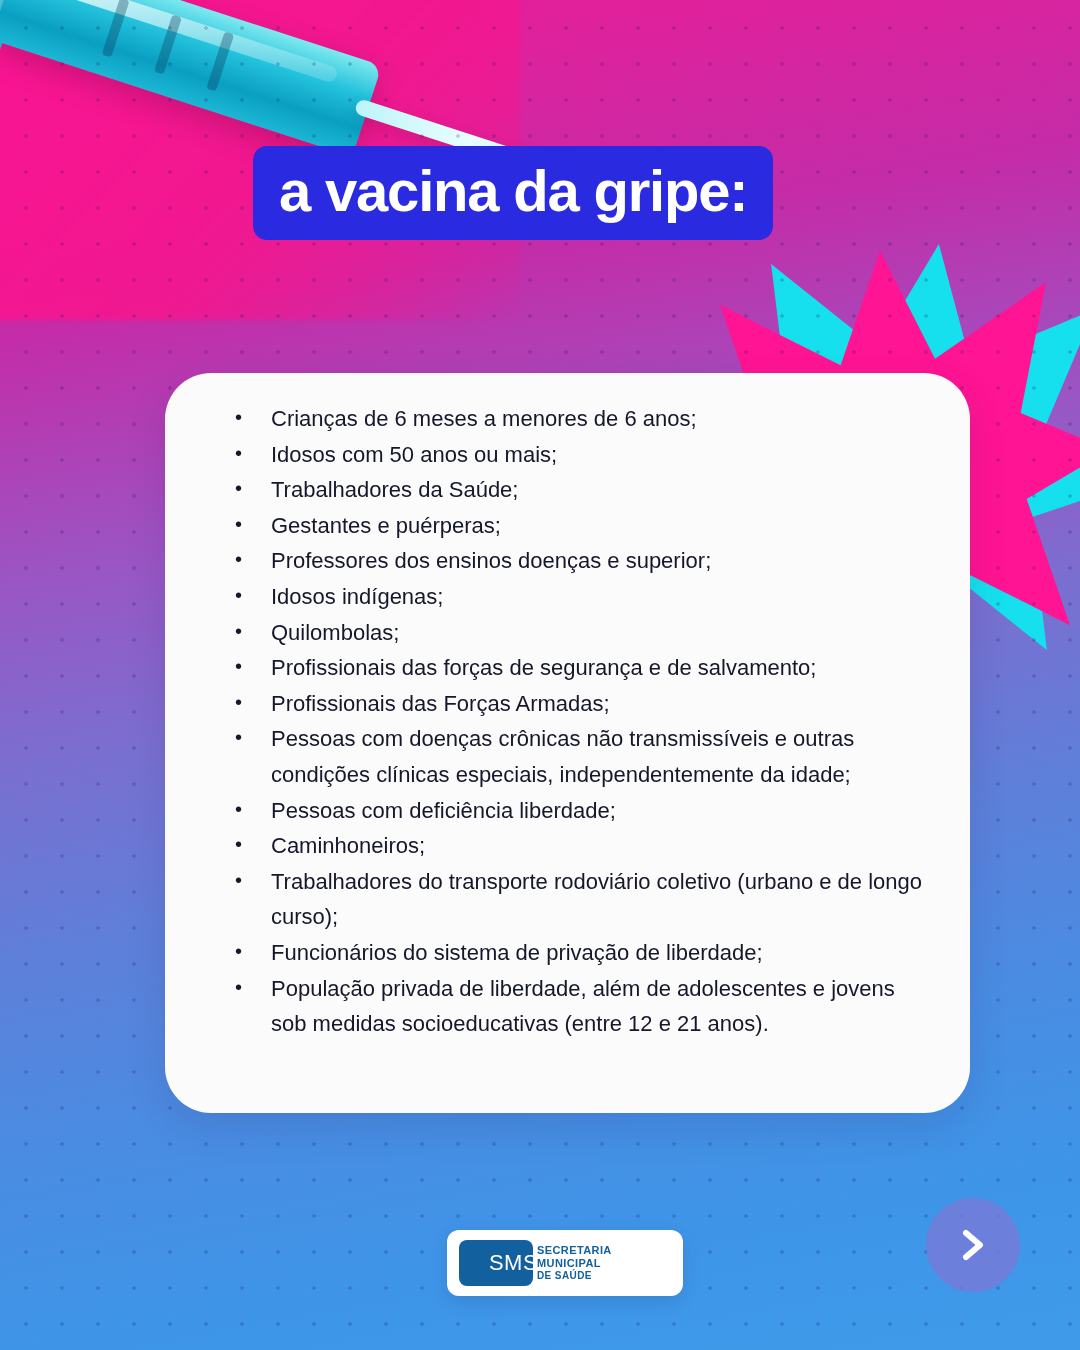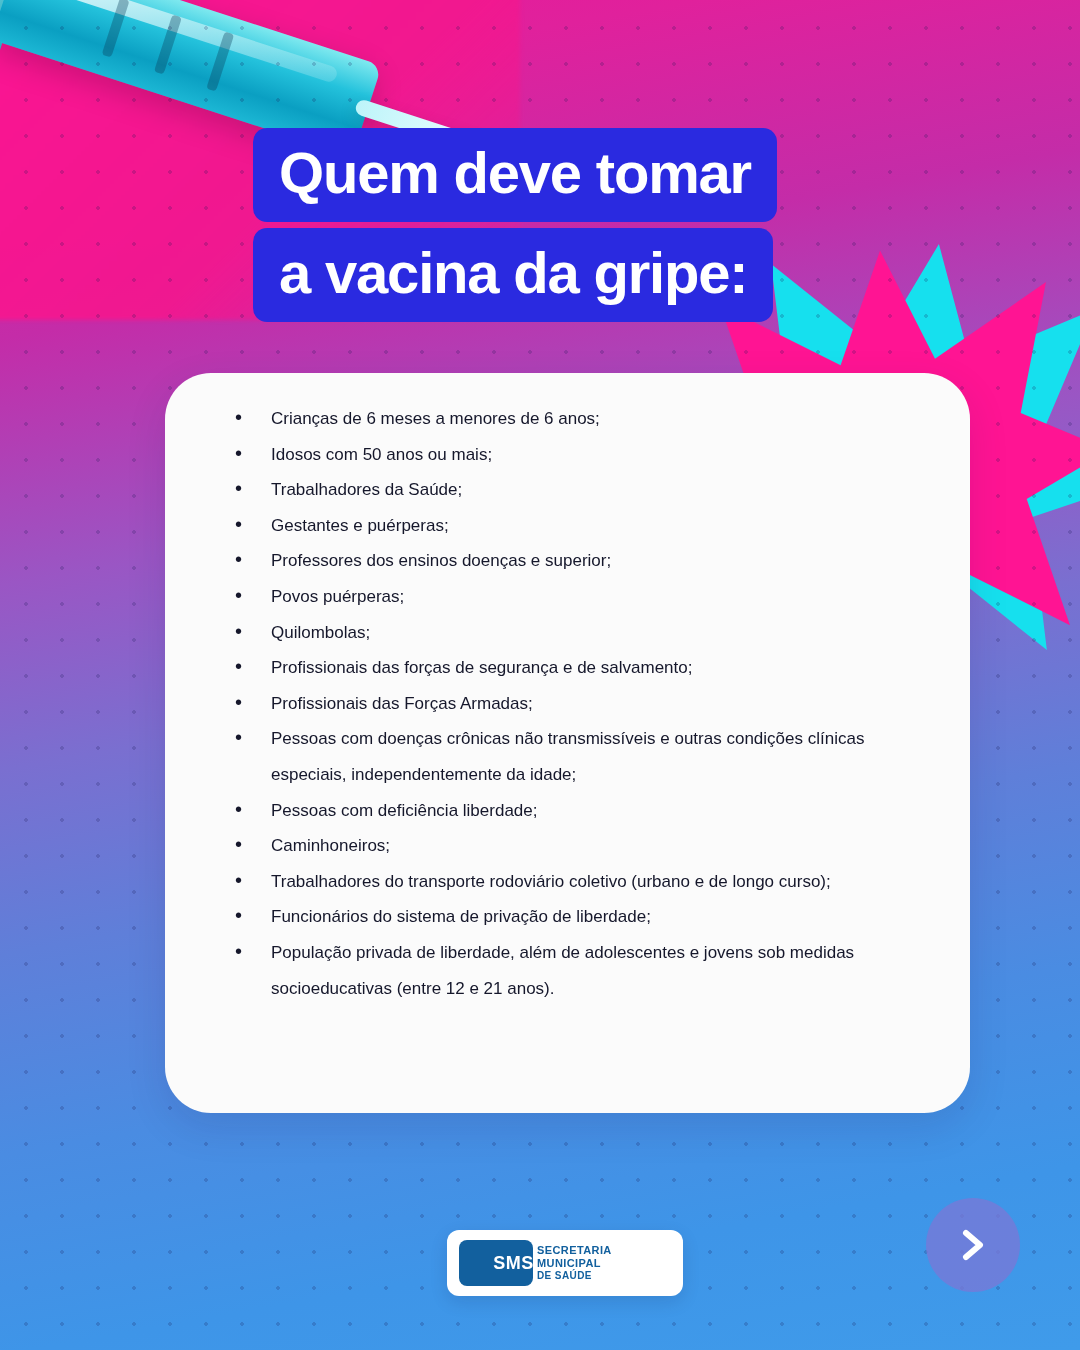--- a/index.html
+++ b/index.html
@@ -124,21 +124,21 @@
     background:#fbfbfb;
     border-radius:46px;
     z-index:4;
     padding:28px 34px 26px 34px;
     box-shadow:0 14px 40px rgba(30,20,80,.12);
   }
   ul.list{ list-style:none; }
   ul.list li{
     position:relative;
     color:#15172b;
-    font-size:17px;
+    font-size:22px;
     line-height:35.6px;
     padding-left:72px;
     margin:0;
     font-weight:400;
   }
   ul.list li:before{
     content:"•";
     position:absolute;
     left:36px; top:-1px;
     font-size:20px;
@@ -154,22 +154,22 @@
     display:flex; align-items:center;
     padding:9px 12px;
     z-index:5;
     box-shadow:0 6px 18px rgba(20,20,60,.12);
   }
   .logo .mark{
     width:74px; height:46px;
     background:#12609e;
     border-radius:8px;
     color:#fff;
-    font-weight:bold;
-    font-size:18px;
+    font-weight:normal;
+    font-size:22px;
     letter-spacing:.5px;
     display:flex; align-items:center; justify-content:center;padding-left:35px;
   }
   .logo .txt{
     margin-left:4px;
     line-height:1.18;
     color:#12609e;
   }
   .logo .txt .l1{ font-size:11px; font-weight:bold; letter-spacing:.4px; }
   .logo .txt .l2{ font-size:10px; font-weight:bold; letter-spacing:.4px; }
@@ -204,32 +204,32 @@
   </div>
 
   <div class="burst">
     <div class="star cyan"></div>
     <div class="star pink"></div>
   </div>
 
   <div class="dots"></div>
 
   <div class="title-wrap">
-    <div class="title-line">Quem deve tomar</div><br>
+    <br>
     <div class="title-line">a vacina da gripe:</div>
   </div>
 
   <div class="card">
     <ul class="list">
       <li>Crianças de 6 meses a menores de 6 anos;</li>
       <li>Idosos com 50 anos ou mais;</li>
       <li>Trabalhadores da Saúde;</li>
       <li>Gestantes e puérperas;</li>
       <li>Professores dos ensinos doenças e superior;</li>
-      <li>Povos puérperas;</li>
+      <li>Idosos indígenas;</li>
       <li>Quilombolas;</li>
       <li>Profissionais das forças de segurança e de salvamento;</li>
       <li>Profissionais das Forças Armadas;</li>
       <li>Pessoas com doenças crônicas não transmissíveis e outras condições clínicas especiais, independentemente da idade;</li>
       <li>Pessoas com deficiência liberdade;</li>
       <li>Caminhoneiros;</li>
       <li>Trabalhadores do transporte rodoviário coletivo (urbano e de longo curso);</li>
       <li>Funcionários do sistema de privação de liberdade;</li>
       <li>População privada de liberdade, além de adolescentes e jovens sob medidas socioeducativas (entre 12 e 21 anos).</li>
     </ul>

